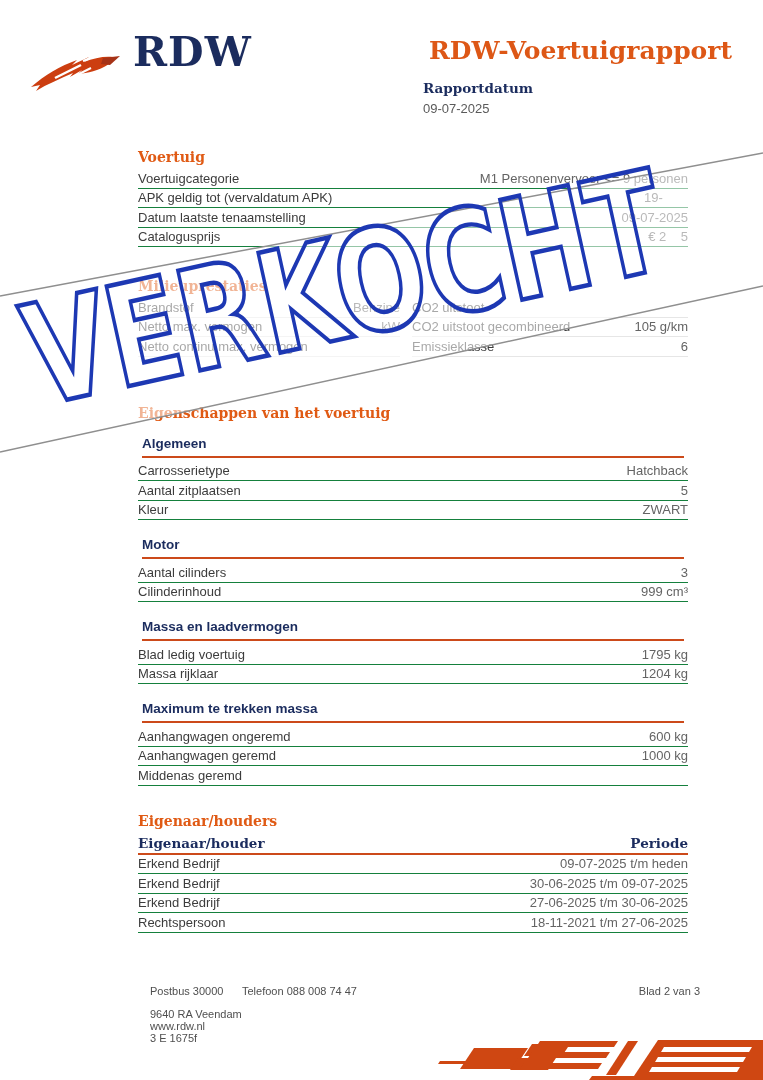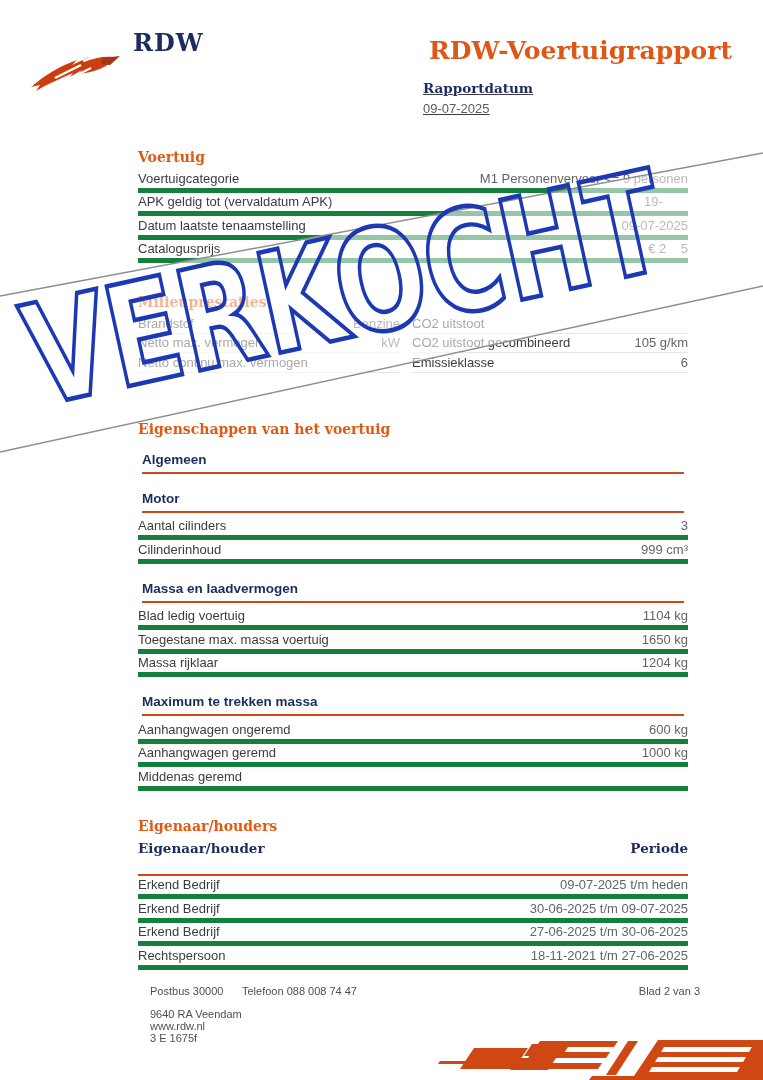--- a/index.html
+++ b/index.html
@@ -2,58 +2,58 @@
 <html><head>
 <meta charset="utf-8">
 <style>
   html,body{margin:0;padding:0;background:#ffffff;}
   .page{position:relative;width:763px;height:1080px;background:#fff;overflow:hidden;
         font-family:"Liberation Sans",sans-serif;color:#3c3c3c;}
 
   
   .logo-flame{position:absolute;left:27px;top:34px;}
   .logo-text{position:absolute;left:133px;top:28px;font-family:"DejaVu Serif",serif;
-             font-weight:bold;font-size:24px;color:#1b2c5e;letter-spacing:1px;}
+             font-weight:bold;font-size:41px;color:#1b2c5e;letter-spacing:1px;}
   .doc-title{position:absolute;left:429px;top:36px;font-family:"DejaVu Serif",serif;
              font-weight:bold;font-size:25px;color:#dd5716;white-space:nowrap;}
   .meta{position:absolute;left:423px;top:80px;display:flex;}
-  .meta-col{width:115px;text-decoration:underline;}
+  .meta-col{width:115px;}
   .meta-label{font-family:"DejaVu Serif",serif;font-weight:bold;font-size:13.5px;color:#1b2c5e;}
   .meta-value{margin-top:5px;font-size:13px;color:#5a5a5a;}
 
   
   .content{position:absolute;left:138px;top:148px;width:550px;}
   h2.sec{font-family:"DejaVu Serif",serif;font-weight:bold;font-size:14px;line-height:18px;
          color:#e05a14;margin:0 0 3px 0;}
   h2.sec.milieu-t{margin-top:30px;}
   h2.sec.major{margin-top:47px;margin-bottom:0;}
   h2.sec.owners{margin-top:26px;margin-bottom:2px;}
   .row{display:flex;justify-content:space-between;align-items:baseline;
-       padding:2.5px 0;border-bottom:5px solid #15803d;font-size:13px;line-height:13.5px;}
+       padding:2.5px 0;border-bottom:1px solid #15803d;font-size:13px;line-height:13.5px;}
   .row .label{color:#3c3c3c;}
   .row .value{color:#646464;text-align:right;white-space:pre;}
 
   
   .mrow{display:flex;gap:12px;}
   .mcol{display:flex;justify-content:space-between;align-items:baseline;
         border-bottom:1px solid #e6e6e6;padding:2.5px 0;font-size:13px;line-height:13.5px;}
   .mcol-left{flex:0 0 262px;}
   .mcol-right{flex:1;}
   .mcol .value{color:#646464;white-space:pre;}
 
   
   .sub{margin-top:16px;}
   .sub.first{margin-top:13px;}
   .sub h3{margin:4px;font-size:13.5px;line-height:17px;color:#1b2c5e;font-weight:bold;
           padding-bottom:4px;border-bottom:2px solid #cc4a1a;}
 
   
   .table-head{display:flex;justify-content:space-between;font-family:"DejaVu Serif",serif;
               font-weight:bold;font-size:13.5px;color:#1b2c5e;
-              padding:3px 0 18px 0;border-bottom:2px solid #cc4a1a;}
+              padding:3px 0 2px 0;border-bottom:2px solid #cc4a1a;}
 
   
   .footer{position:absolute;left:150px;top:985px;width:550px;font-size:11px;color:#4f4f4f;}
   .f-line{display:flex;align-items:baseline;}
   .f-line + .f-line{margin-top:11px;flex-direction:column;}
   .f-col1{width:92px;}
   .f-col2{flex:1;}
   .f-col3{text-align:right;}
 
   
@@ -144,20 +144,37 @@
             <span class="label">Emissieklasse</span>
             <span class="value">6</span>
           </div>
         </div>
       </div>
 
     <h2 class="sec major">Eigenschappen van het voertuig</h2>
 
     <div class="sub first">
       <h3>Algemeen</h3>
+      <div>
+
+          <div class="row">
+            <span class="label">Carrosserietype</span>
+            <span class="value">Hatchback</span>
+          </div>
+
+          <div class="row">
+            <span class="label">Aantal zitplaatsen</span>
+            <span class="value">5</span>
+          </div>
+
+          <div class="row">
+            <span class="label">Kleur</span>
+            <span class="value">ZWART</span>
+          </div>
+        </div>
     </div>
 
     <div class="sub">
       <h3>Motor</h3>
       <div>
 
           <div class="row">
             <span class="label">Aantal cilinders</span>
             <span class="value">3</span>
           </div>
@@ -168,27 +185,23 @@
           </div>
         </div>
     </div>
 
     <div class="sub">
       <h3>Massa en laadvermogen</h3>
       <div>
 
           <div class="row">
             <span class="label">Blad ledig voertuig</span>
-            <span class="value">1104 kg</span>
-          </div>
-
-          <div class="row">
-            <span class="label">Toegestane max. massa voertuig</span>
-            <span class="value">1650 kg</span>
-          </div>
+            <span class="value">1795 kg</span>
+          </div>
+
 
           <div class="row">
             <span class="label">Massa rijklaar</span>
             <span class="value">1204 kg</span>
           </div>
         </div>
     </div>
 
     <div class="sub">
       <h3>Maximum te trekken massa</h3>

